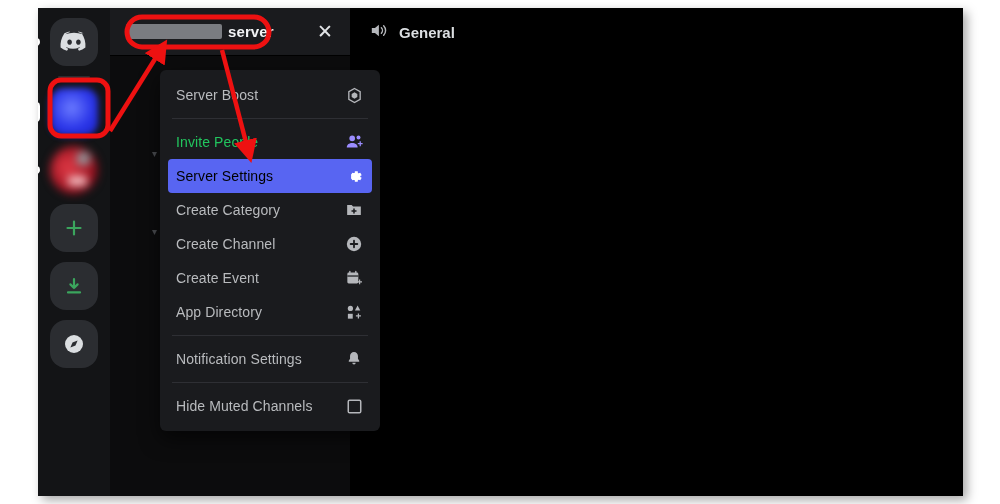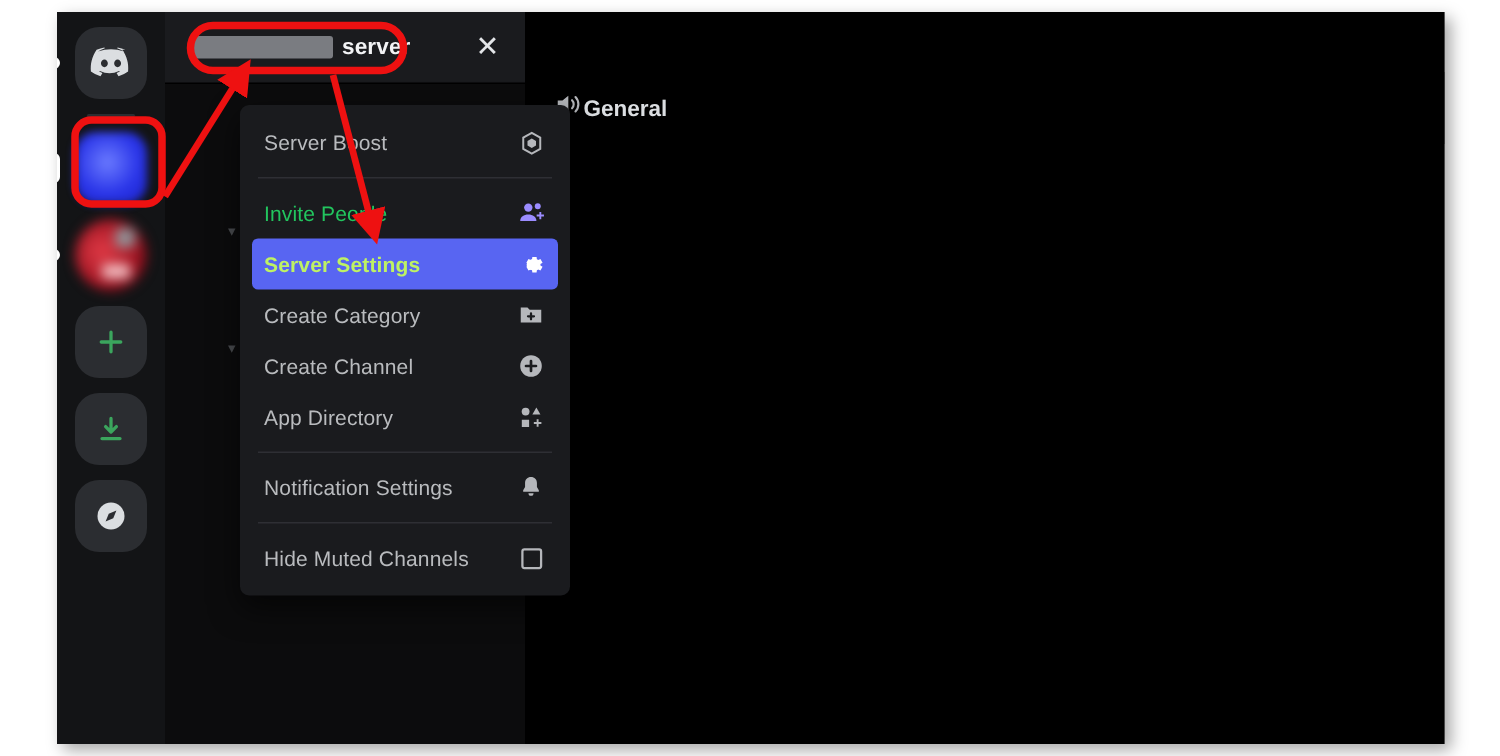--- a/index.html
+++ b/index.html
@@ -113,43 +113,42 @@
     height: 34px;
     margin: 0 8px;
     padding: 0 8px 0 8px;
     border-radius: 4px;
     display: flex; align-items: center; justify-content: space-between;
     cursor: pointer;
   }
   .menu-label { font-size: 14px; color: #b9bbbe; letter-spacing: .1px; }
   .menu-item.invite .menu-label { color: #22c55e; }
   .menu-item.active { background: #5865f2; }
-  .menu-item.active .menu-label { color: #bef264; font-weight: bold; }
+  .menu-item.active .menu-label { color: #000000; font-weight: normal; }
   .menu-icon {
     width: 20px; height: 20px;
     display: flex; align-items: center; justify-content: center;
     color: #b5b7bb;
   }
   .menu-item.invite .menu-icon { color: #9b8cff; }
   .menu-item.active .menu-icon { color: #ffffff; }
   .menu-sep {
     height: 1px; background: #2e2f34; margin: 6px 12px;
   }
   
   #main-content {
     position: absolute;
     left: 312px; top: 0; right: 0; bottom: 0;
     background: #000000;
   }
   #channel-header {
     height: 48px;
-    display: flex; align-items: center; 
+    display: flex; align-items: center; gap: 10px;
     padding-left: 18px;
     background: #000000;
-    margin-top: 40px;
   }
   #channel-header-name {
     color: #dbdee1; font-size: 15px; font-weight: bold;
   }
   
   #annotations { position: absolute; inset: 0; pointer-events: none; z-index: 50; }
 </style>
 </head>
 <body>
 
@@ -263,20 +262,31 @@
       <div class="menu-item">
         <span class="menu-label">Create Channel</span>
         <span class="menu-icon">
           <svg width="18" height="18" viewBox="0 0 20 20">
               <circle cx="10" cy="10" r="8" fill="currentColor"></circle>
               <path stroke="#1a1b1e" stroke-width="2" stroke-linecap="round" d="M10 6.3v7.4M6.3 10h7.4"></path>
             </svg>
         </span>
       </div>
 
+      <div class="menu-item">
+        <span class="menu-label">Create Event</span>
+        <span class="menu-icon">
+          <svg width="18" height="18" viewBox="0 0 20 20">
+              <rect x="2.6" y="4" width="12.2" height="12" rx="1.6" fill="currentColor"></rect>
+              <path stroke="#1a1b1e" stroke-width="1.4" d="M2.6 7.8h12.2"></path>
+              <path stroke="currentColor" stroke-width="1.5" stroke-linecap="round" d="M5.4 2.6v2.2M12 2.6v2.2"></path>
+              <path fill="currentColor" d="M15.6 11.6h1.3v2h2v1.3h-2v2h-1.3v-2h-2v-1.3h2z"></path>
+            </svg>
+        </span>
+      </div>
 
       <div class="menu-item">
         <span class="menu-label">App Directory</span>
         <span class="menu-icon">
           <svg width="18" height="18" viewBox="0 0 20 20">
               <circle cx="6" cy="6" r="2.9" fill="currentColor"></circle>
               <path fill="currentColor" d="M14 2.9l3 5.3h-6z"></path>
               <path fill="currentColor" d="M3.2 12h5.4v5.4H3.2z"></path>
               <path fill="currentColor" d="M14.2 11.6h1.4v2.1h2.1v1.4h-2.1v2.1h-1.4v-2.1h-2.1v-1.4h2.1z"></path>
             </svg>

